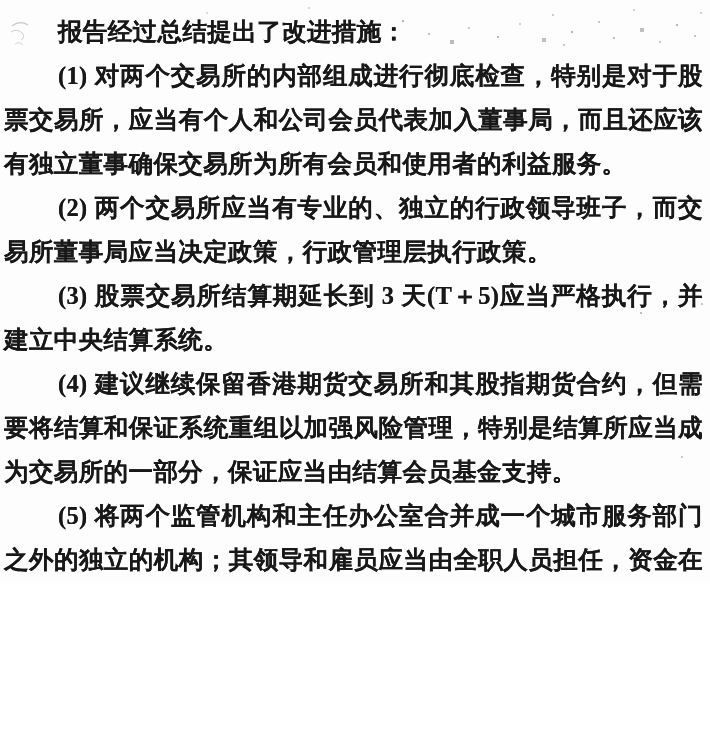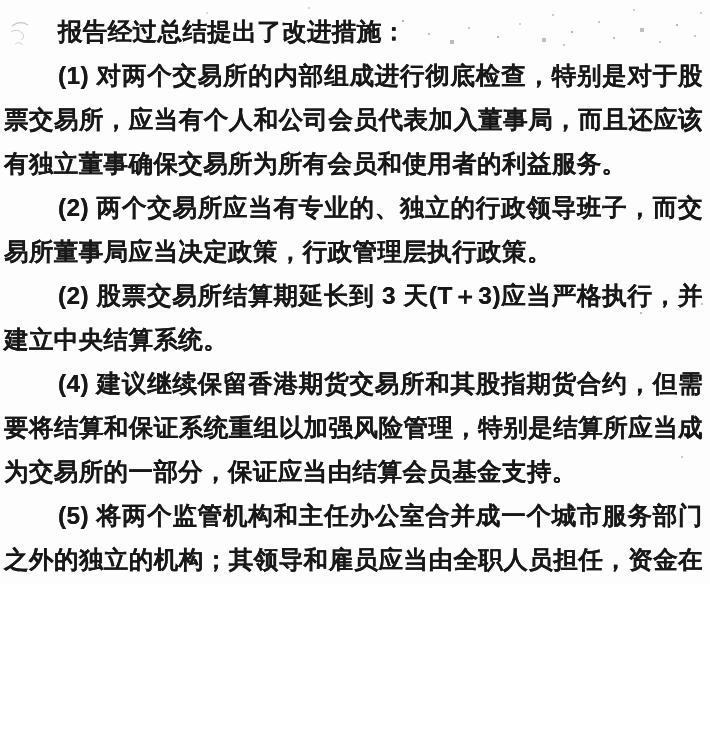--- a/index.html
+++ b/index.html
@@ -6,21 +6,21 @@
     margin: 0;
     padding: 0;
     background: #ffffff;
   }
   .page {
     position: relative;
     width: 710px;
     height: 583px;
     background: #fdfdfd;
     overflow: hidden;
-    font-family: Liberation Sans, sans-serif;
+    font-family: Liberation Serif, serif;
     color: #181818;
   }
   .text-block {
     position: absolute;
     left: 4px;
     right: 7px;
     top: 10px;
   }
   .text-block p {
     margin: 0;
@@ -70,18 +70,18 @@
   <svg class="smudge" viewBox="0 0 42 34">
     <path d="M4 8 Q 12 2 20 7" stroke="#9a9a9a" stroke-width="1.2" fill="none"></path>
     <path d="M3 14 Q 9 10 14 15 Q 18 19 13 22" stroke="#a5a5a5" stroke-width="1" fill="none"></path>
     <path d="M7 26 Q 11 23 15 27" stroke="#b0b0b0" stroke-width="1" fill="none"></path>
   </svg>
 
   <div class="text-block">
     <p>报告经过总结提出了改进措施：</p>
     <p>(1) 对两个交易所的内部组成进行彻底检查，特别是对于股票交易所，应当有个人和公司会员代表加入董事局，而且还应该有独立董事确保交易所为所有会员和使用者的利益服务。</p>
     <p>(2) 两个交易所应当有专业的、独立的行政领导班子，而交易所董事局应当决定政策，行政管理层执行政策。</p>
-    <p>(2) 股票交易所结算期延长到 3 天(T＋3)应当严格执行，并建立中央结算系统。</p>
+    <p>(3) 股票交易所结算期延长到 3 天(T＋5)应当严格执行，并建立中央结算系统。</p>
     <p>(4) 建议继续保留香港期货交易所和其股指期货合约，但需要将结算和保证系统重组以加强风险管理，特别是结算所应当成为交易所的一部分，保证应当由结算会员基金支持。</p>
     <p>(5) 将两个监管机构和主任办公室合并成一个城市服务部门之外的独立的机构；其领导和雇员应当由全职人员担任，资金在市场中获得。该机构应当负起保证市场完善和保护资产者的责任，特别是应当确保交易所称职地管理市场，并在交易所未能履行义务时有足够权力进行干涉。</p>
   </div>
 
 </div>
 
 </body></html>

